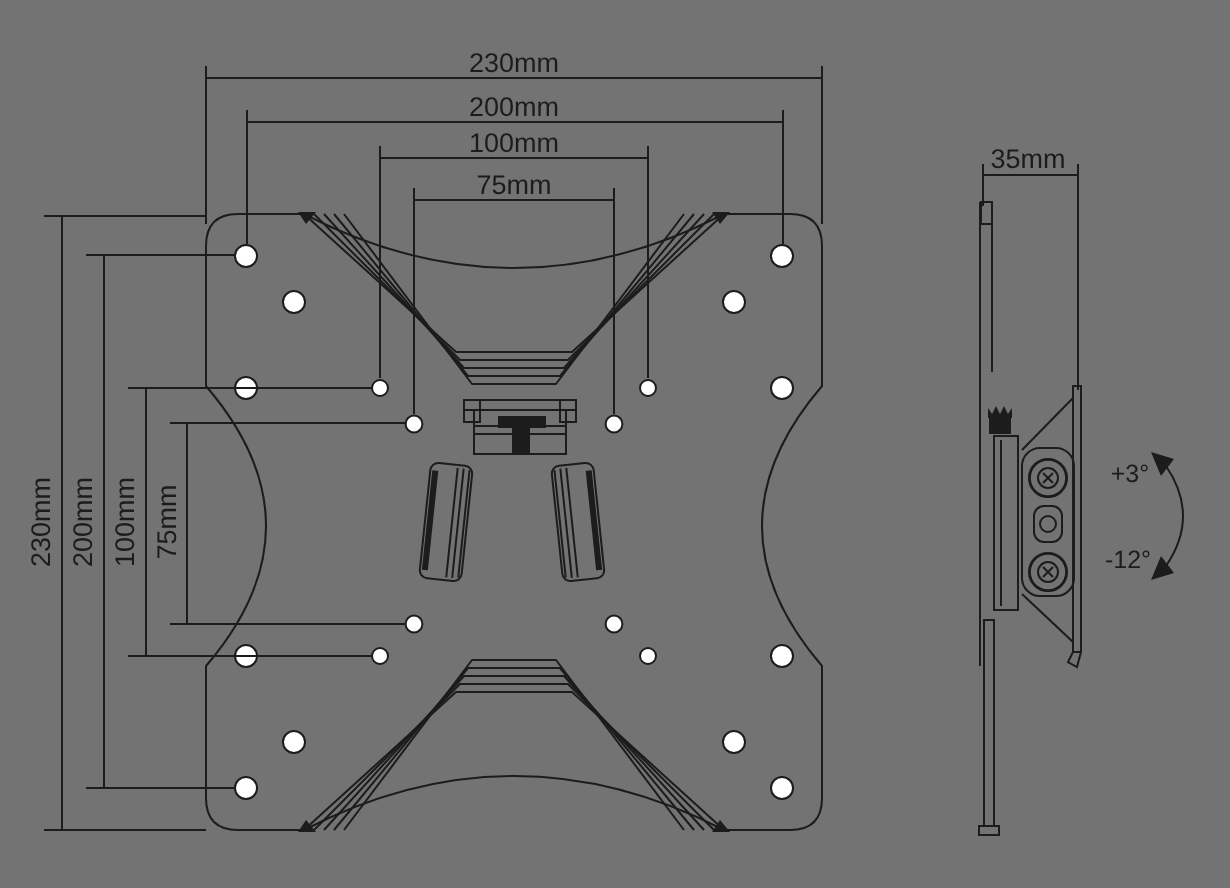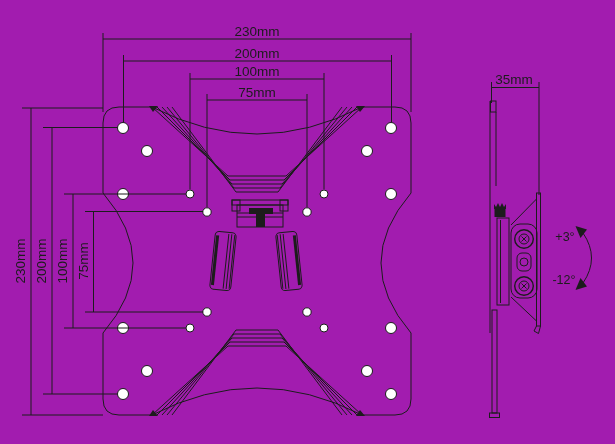--- a/index.html
+++ b/index.html
@@ -1,16 +1,16 @@
 <!DOCTYPE html>
 <html><head>
 <meta charset="utf-8">
 <style>
   html,body{margin:0;padding:0;background:#fff;}
-  .stage{position:relative;width:615px;height:444px;background:#a21caf;overflow:hidden;
+  .stage{position:relative;width:615px;height:444px;background:#737373;overflow:hidden;
          font-family:"Liberation Sans", sans-serif;}
   .ln{stroke:#1c1c1c;fill:none;stroke-width:1;}
   .ln2{stroke:#1c1c1c;fill:none;stroke-width:1.4;}
   .thick{stroke:#1c1c1c;fill:none;stroke-width:3;}
   .fl{fill:#1c1c1c;stroke:none;}
   .hole{fill:#fff;stroke:#1c1c1c;stroke-width:1;}
   .dimtxt{font-size:13.5px;fill:#1c1c1c;}
   .angtxt{font-size:12.5px;fill:#1c1c1c;}
 </style>
 </head>

